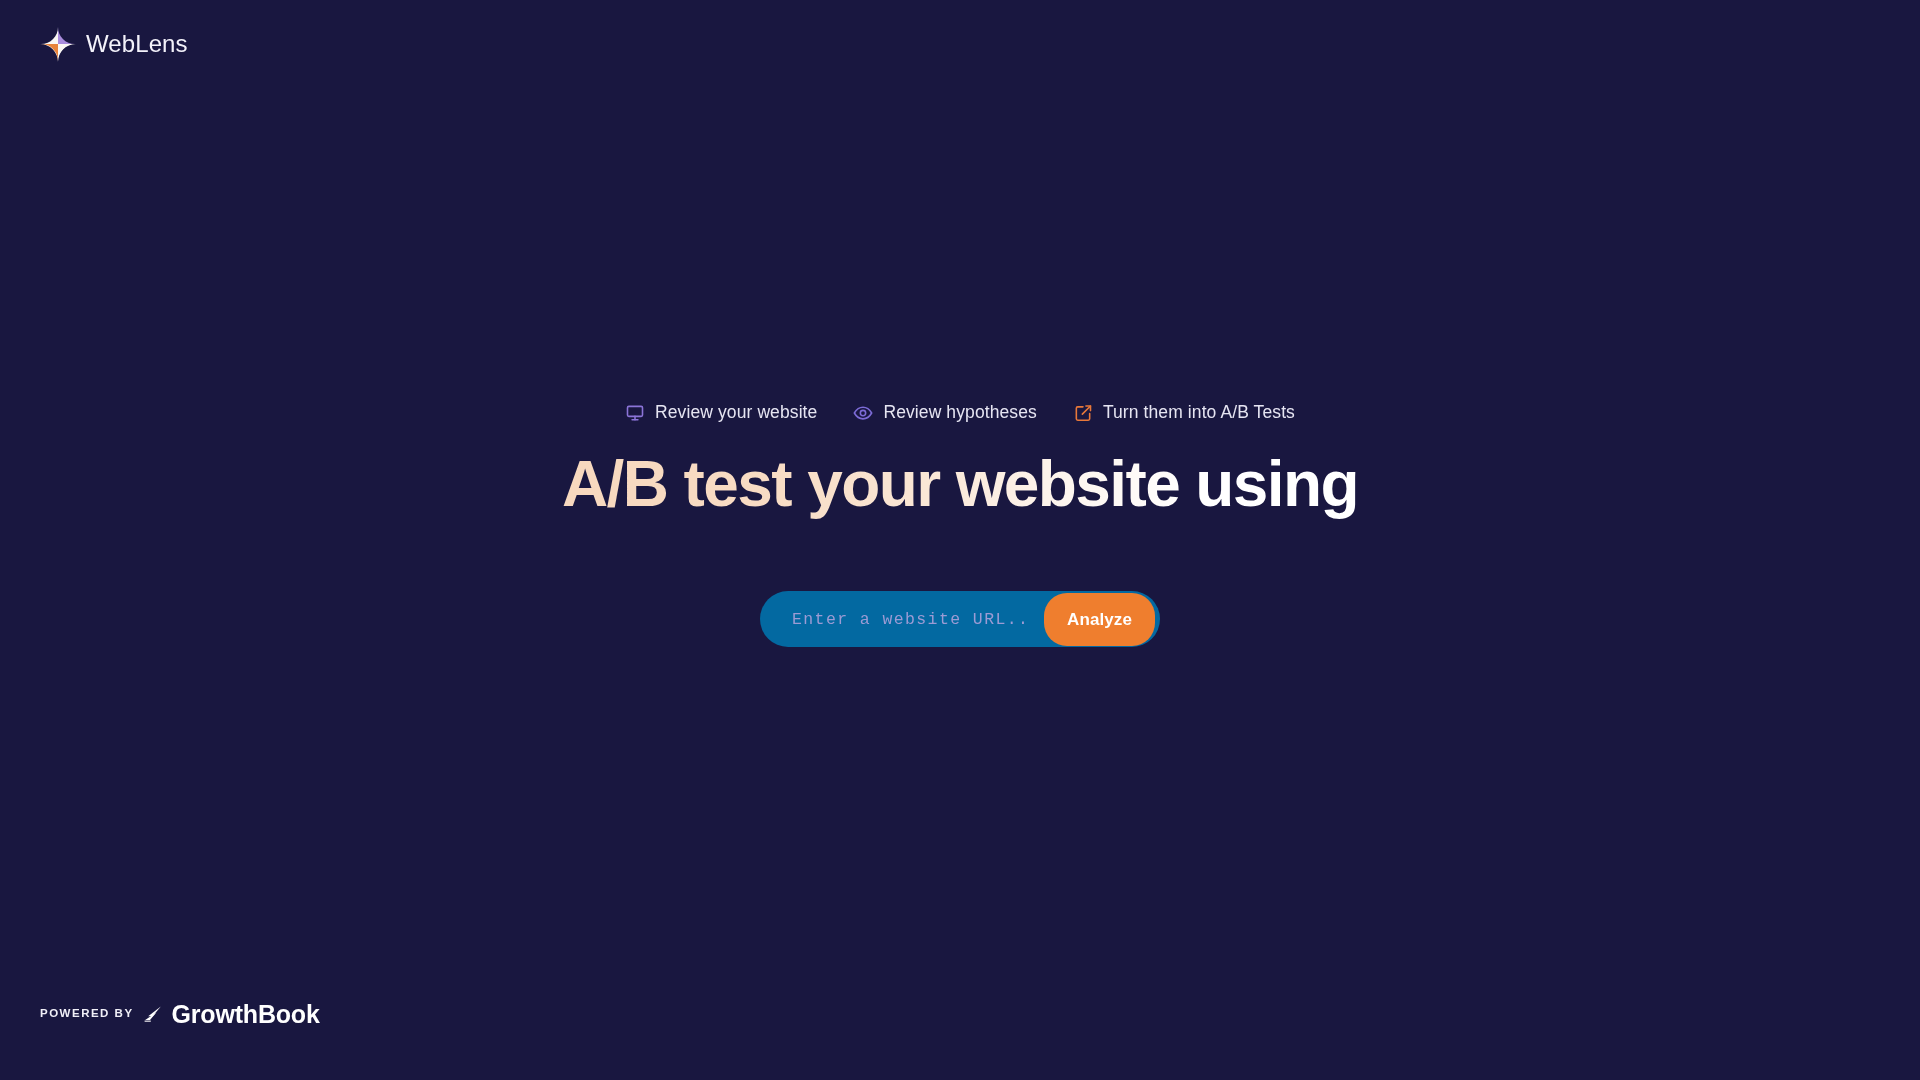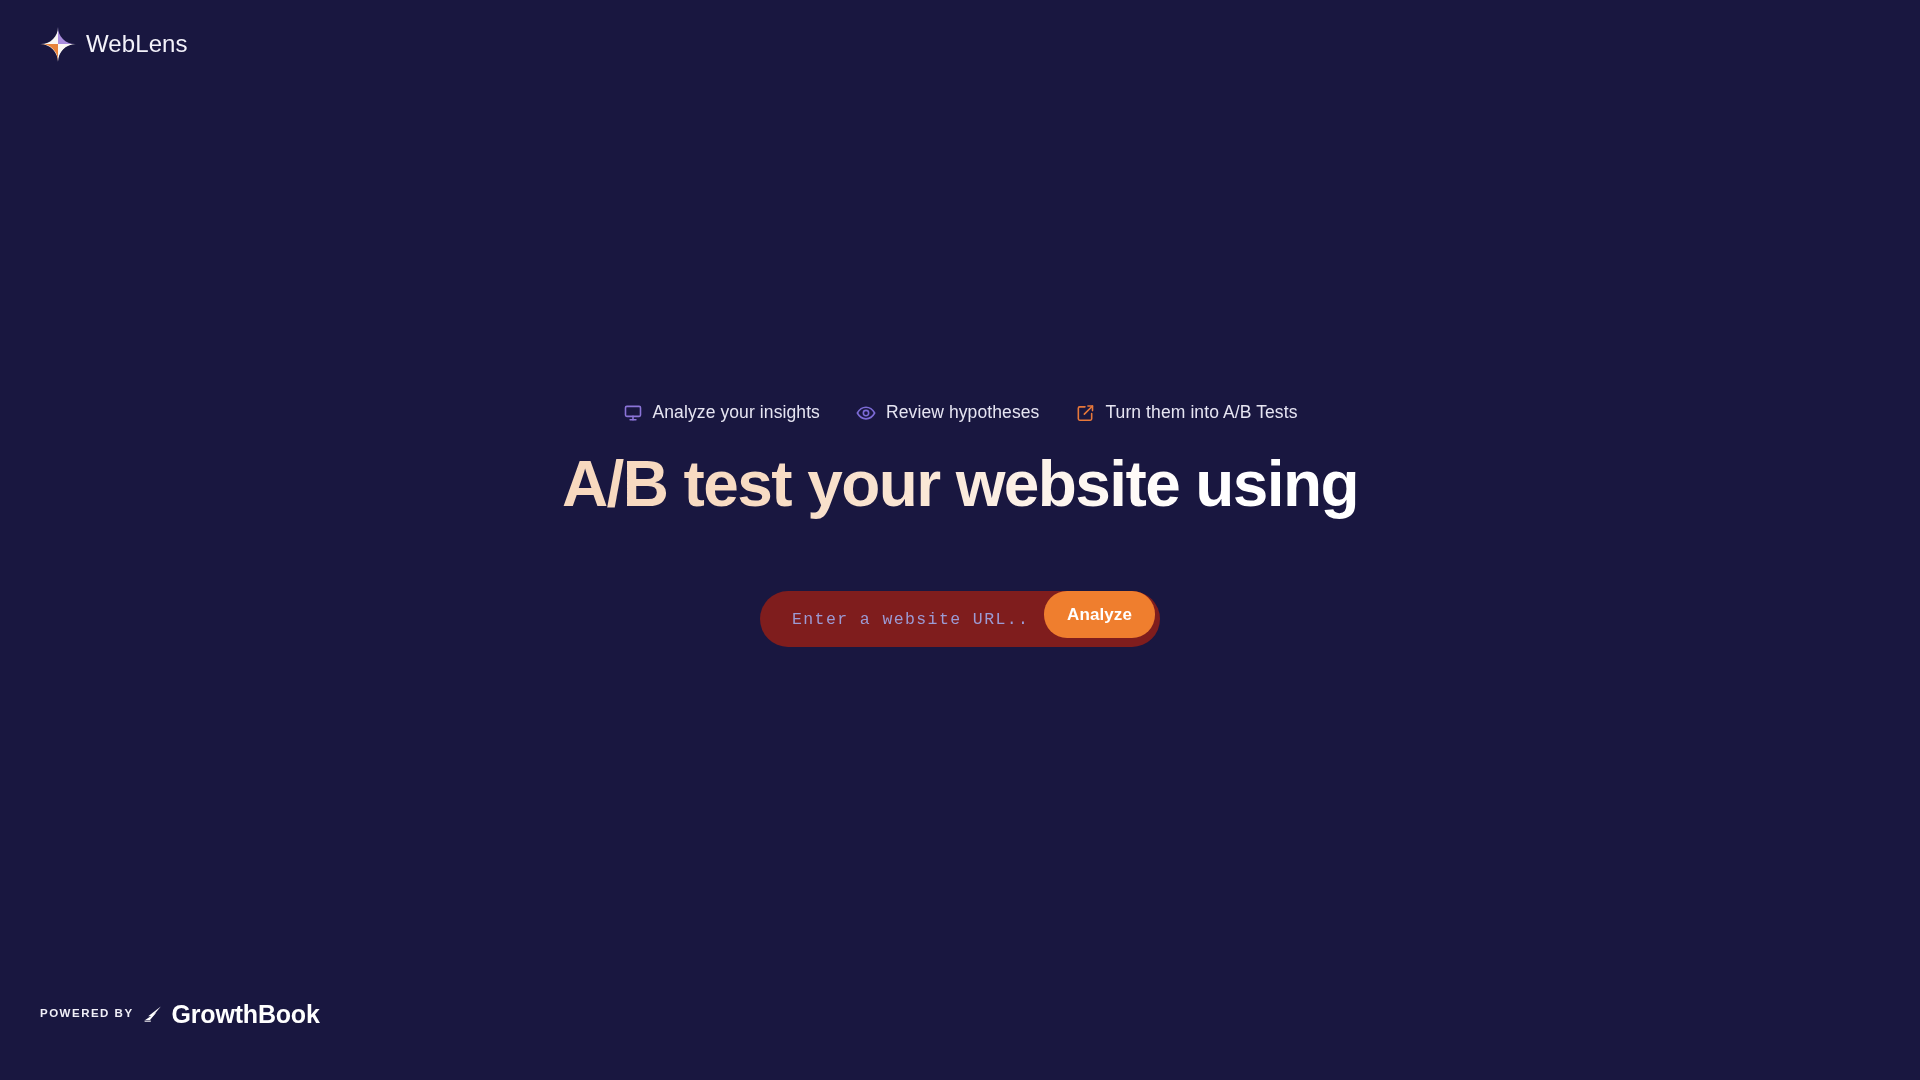--- a/index.html
+++ b/index.html
@@ -106,24 +106,24 @@
     padding: 4px 0 10px 0;
   }
 
   .headline-line { display: block; }
 
   
   .searchbar {
     margin-top: 62px;
     width: 400px;
     height: 56px;
-    background: #7f1d1d;
+    background: #0369a1;
     border-radius: 28px;
     display: flex;
-    align-items: flex-start;
+    align-items: center;
     padding: 0 5px 0 0;
     position: relative;
   }
 
   .search-input {
     flex: 1 1 auto;
     height: 100%;
     background: transparent;
     border: none;
     outline: none;
@@ -135,21 +135,21 @@
     min-width: 0;
   }
 
   .search-input::placeholder {
     color: #9C9BD4;
     opacity: 1;
   }
 
   .analyze-button {
     flex: 0 0 auto;
-    height: 47px;
+    height: 53px;
     padding: 0 23px;
     background: #EF7E2E;
     border: none;
     border-radius: 23px;
     color: #FFFFFF;
     font-family: "Liberation Sans", sans-serif;
     font-size: 17px;
     font-weight: 700;
     letter-spacing: 0.1px;
     cursor: pointer;
@@ -216,21 +216,21 @@
   <div class="features">
 
     <div class="feature">
       <span>
         <svg class="feature-icon" viewBox="0 0 24 24" fill="none" stroke="#8B74D8" stroke-width="1.9" stroke-linecap="round" stroke-linejoin="round" xmlns="http://www.w3.org/2000/svg" aria-hidden="true">
           <rect x="3" y="4" width="18" height="12" rx="1.6"></rect>
           <line x1="12" y1="16" x2="12" y2="20"></line>
           <line x1="8.5" y1="20" x2="15.5" y2="20"></line>
         </svg>
       </span>
-      <span class="feature-label">Analyze your insights</span>
+      <span class="feature-label">Review your website</span>
     </div>
 
     <div class="feature">
       <span>
         <svg class="feature-icon" viewBox="0 0 24 24" fill="none" stroke="#7C6BD6" stroke-width="1.9" stroke-linecap="round" stroke-linejoin="round" xmlns="http://www.w3.org/2000/svg" aria-hidden="true">
           <path d="M1.6 12 C4.3 7.2 8 5 12 5 C16 5 19.7 7.2 22.4 12 C19.7 16.8 16 19 12 19 C8 19 4.3 16.8 1.6 12 Z"></path>
           <circle cx="12" cy="12" r="3.2"></circle>
         </svg>
       </span>
       <span class="feature-label">Review hypotheses</span>

